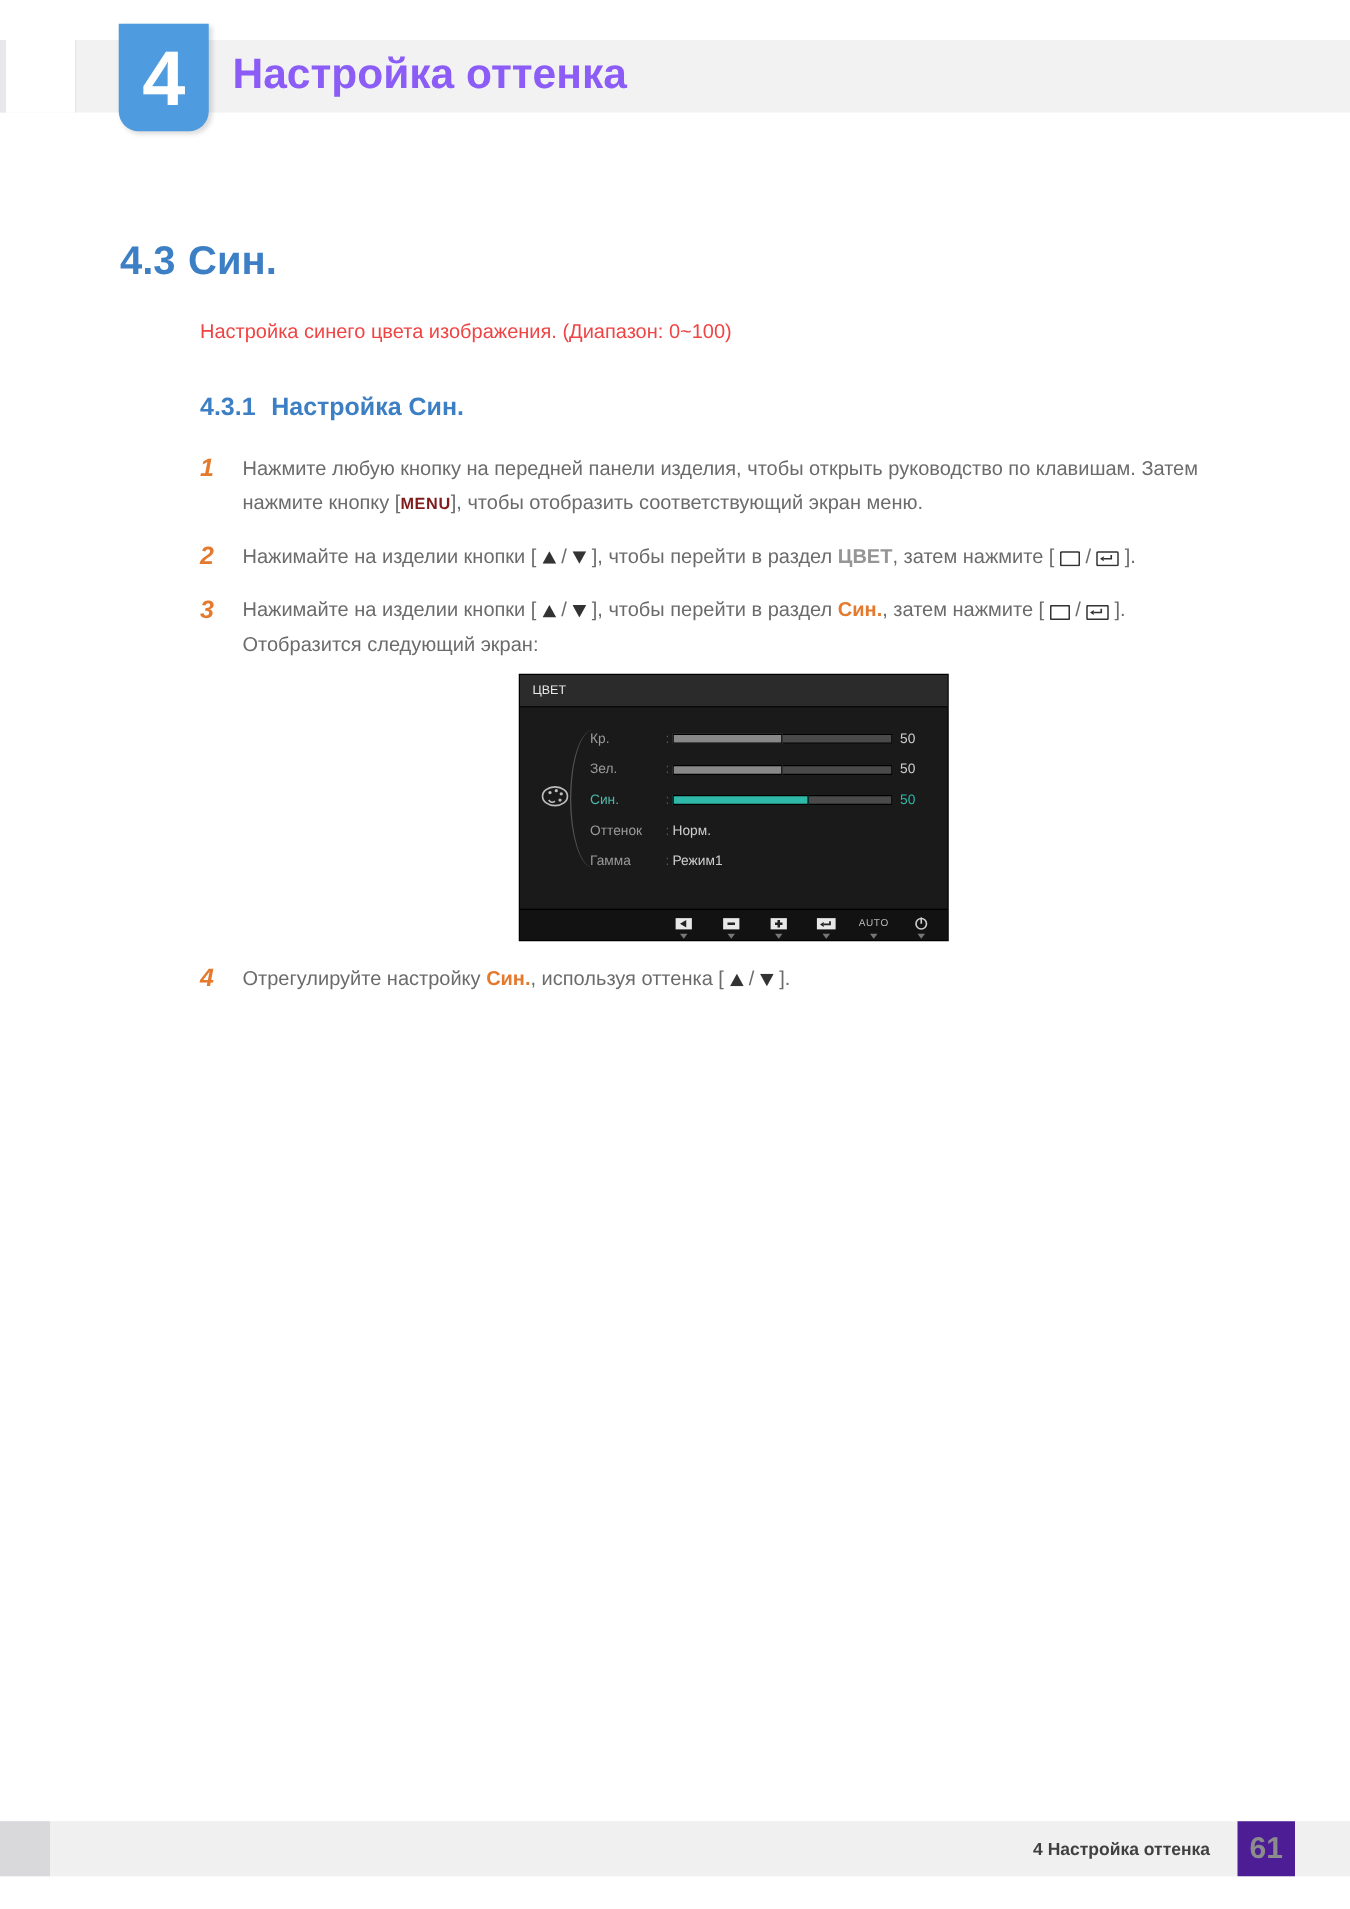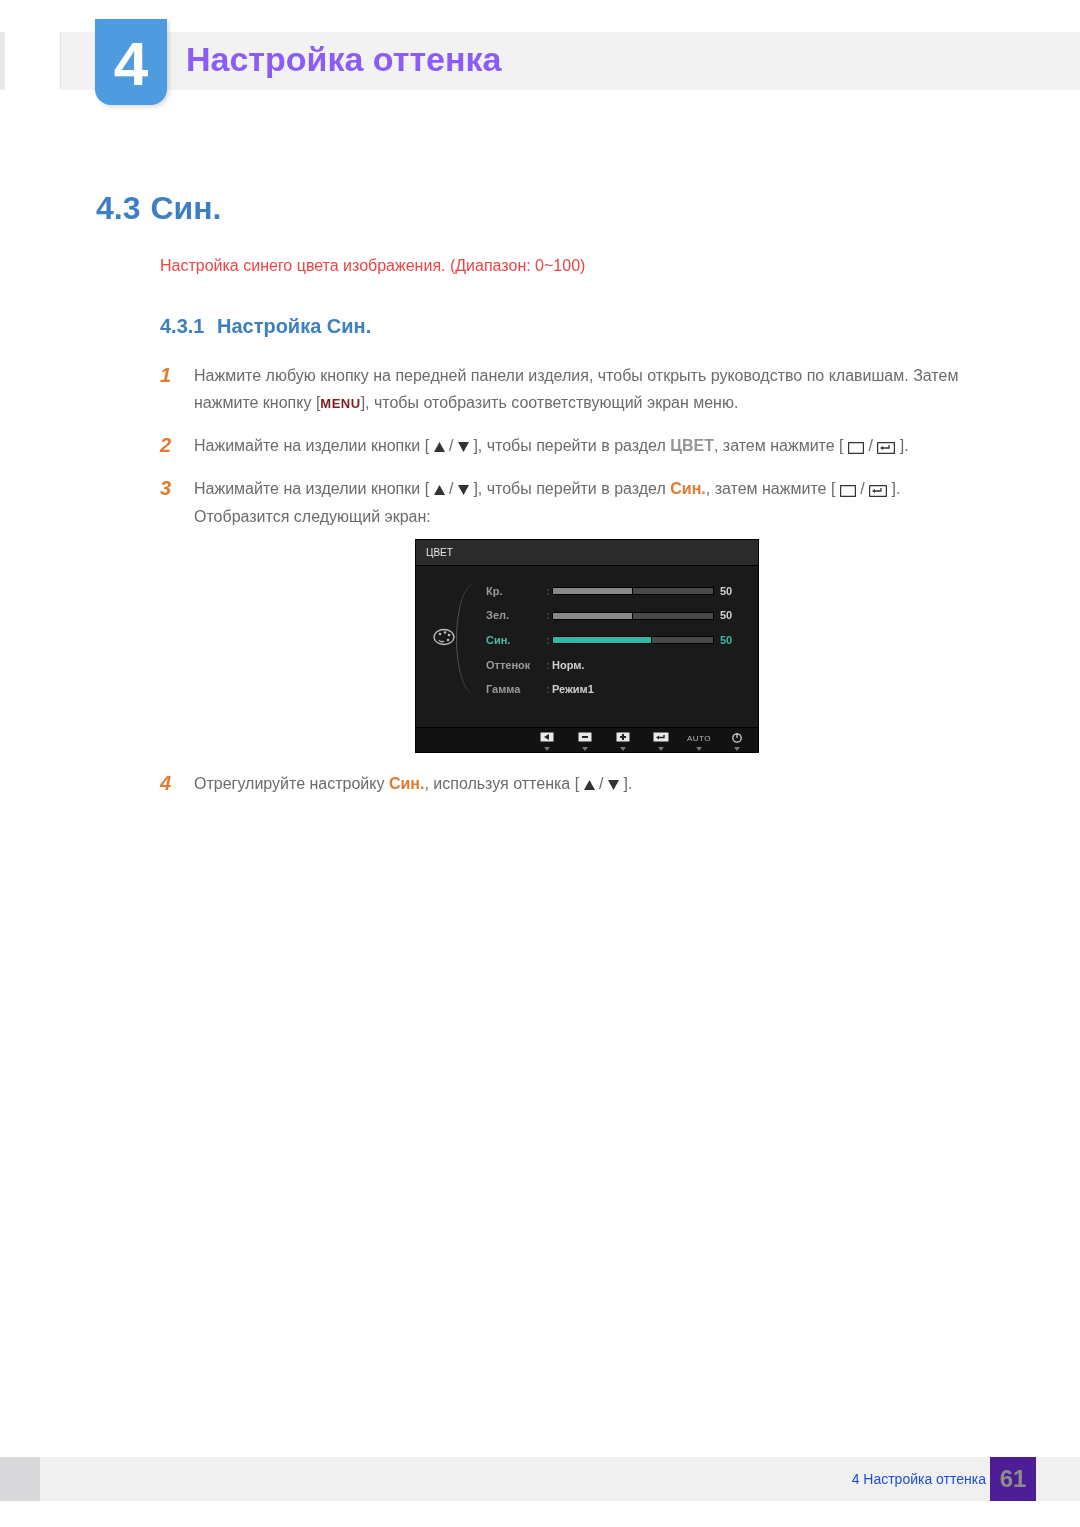--- a/index.html
+++ b/index.html
@@ -138,25 +138,24 @@
   .osd-title {
     background: #2b2b2b;
     color: #e8e8e8;
     font-size: 10px;
     padding: 4px 10px;
     border-bottom: 1px solid #000;
   }
   .osd-body {
     display: flex;
     padding: 16px 10px 28px 14px;
-    gap: 28px;
+    gap: 14px;
     align-items: flex-start;
     min-height: 150px;
     position: relative;
-    font-weight: bold;
   }
   .osd-left {
     width: 28px;
     display:flex; align-items:center; justify-content:center;
     padding-top: 46px;
   }
   .osd-left svg { display:block; }
   .osd-cols {
     flex: 1;
     display: grid;
@@ -188,21 +187,21 @@
     border-bottom-left-radius: 20px 60px;
   }
   .osd-footer {
     display:flex; justify-content:flex-end; gap:16px;
     padding: 4px 10px 6px 10px;
     background:#121212;
     border-top:1px solid #000;
   }
   .osd-fbtn {
     width: 22px; height: 14px;
-    display:flex; justify-content:center;
+    display:flex; align-items:center; justify-content:center;
     position:relative;
   }
   .osd-fbtn svg { display:block; }
   .osd-fbtn .caret {
     position:absolute; bottom:-5px; left:50%; transform:translateX(-50%);
     width:0;height:0;border-left:3px solid transparent;border-right:3px solid transparent;border-top:4px solid #777;
   }
   .osd-auto { color:#b8b8b8; font-size:8px; letter-spacing:0.5px; }
 
   
@@ -212,22 +211,22 @@
     height:44px;
     background:#f0f0f1;
     display:flex; align-items:center; justify-content:flex-end;
     padding-right:0;
   }
   .footer-strip {
     position:absolute; left:0; top:0; bottom:0; width:40px;
     background:#d9d9db;
   }
   .footer-label {
-    color:#1d4ed8; font-weight:400; font-size:14px;
-    margin-right:4px;
+    color:#404040; font-weight:700; font-size:14px;
+    margin-right:22px;
   }
   .footer-pagenum {
     width:46px; height:44px;
     background:#4c1d95;
     color:#8c8c8c;
     display:flex; align-items:center; justify-content:center;
     font-size:24px; font-weight:700;
     margin-right:44px;
   }
 </style>

